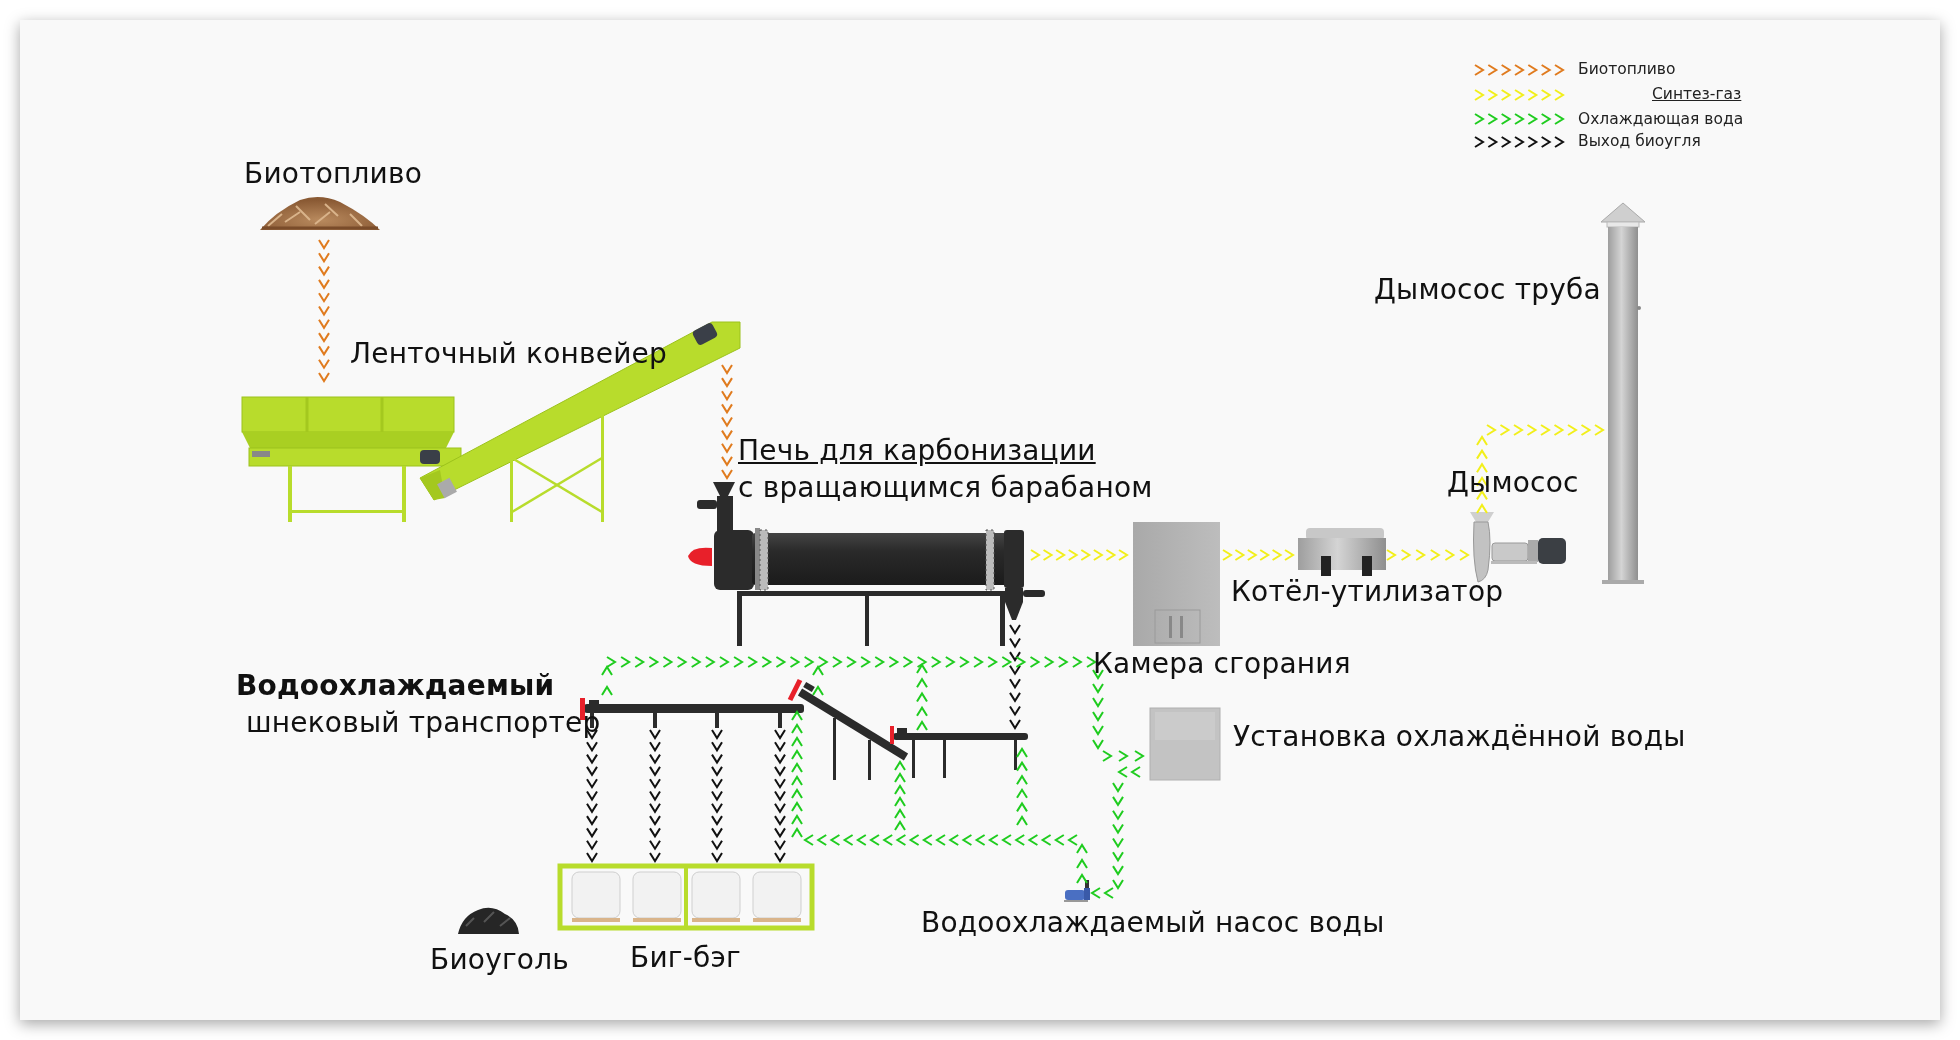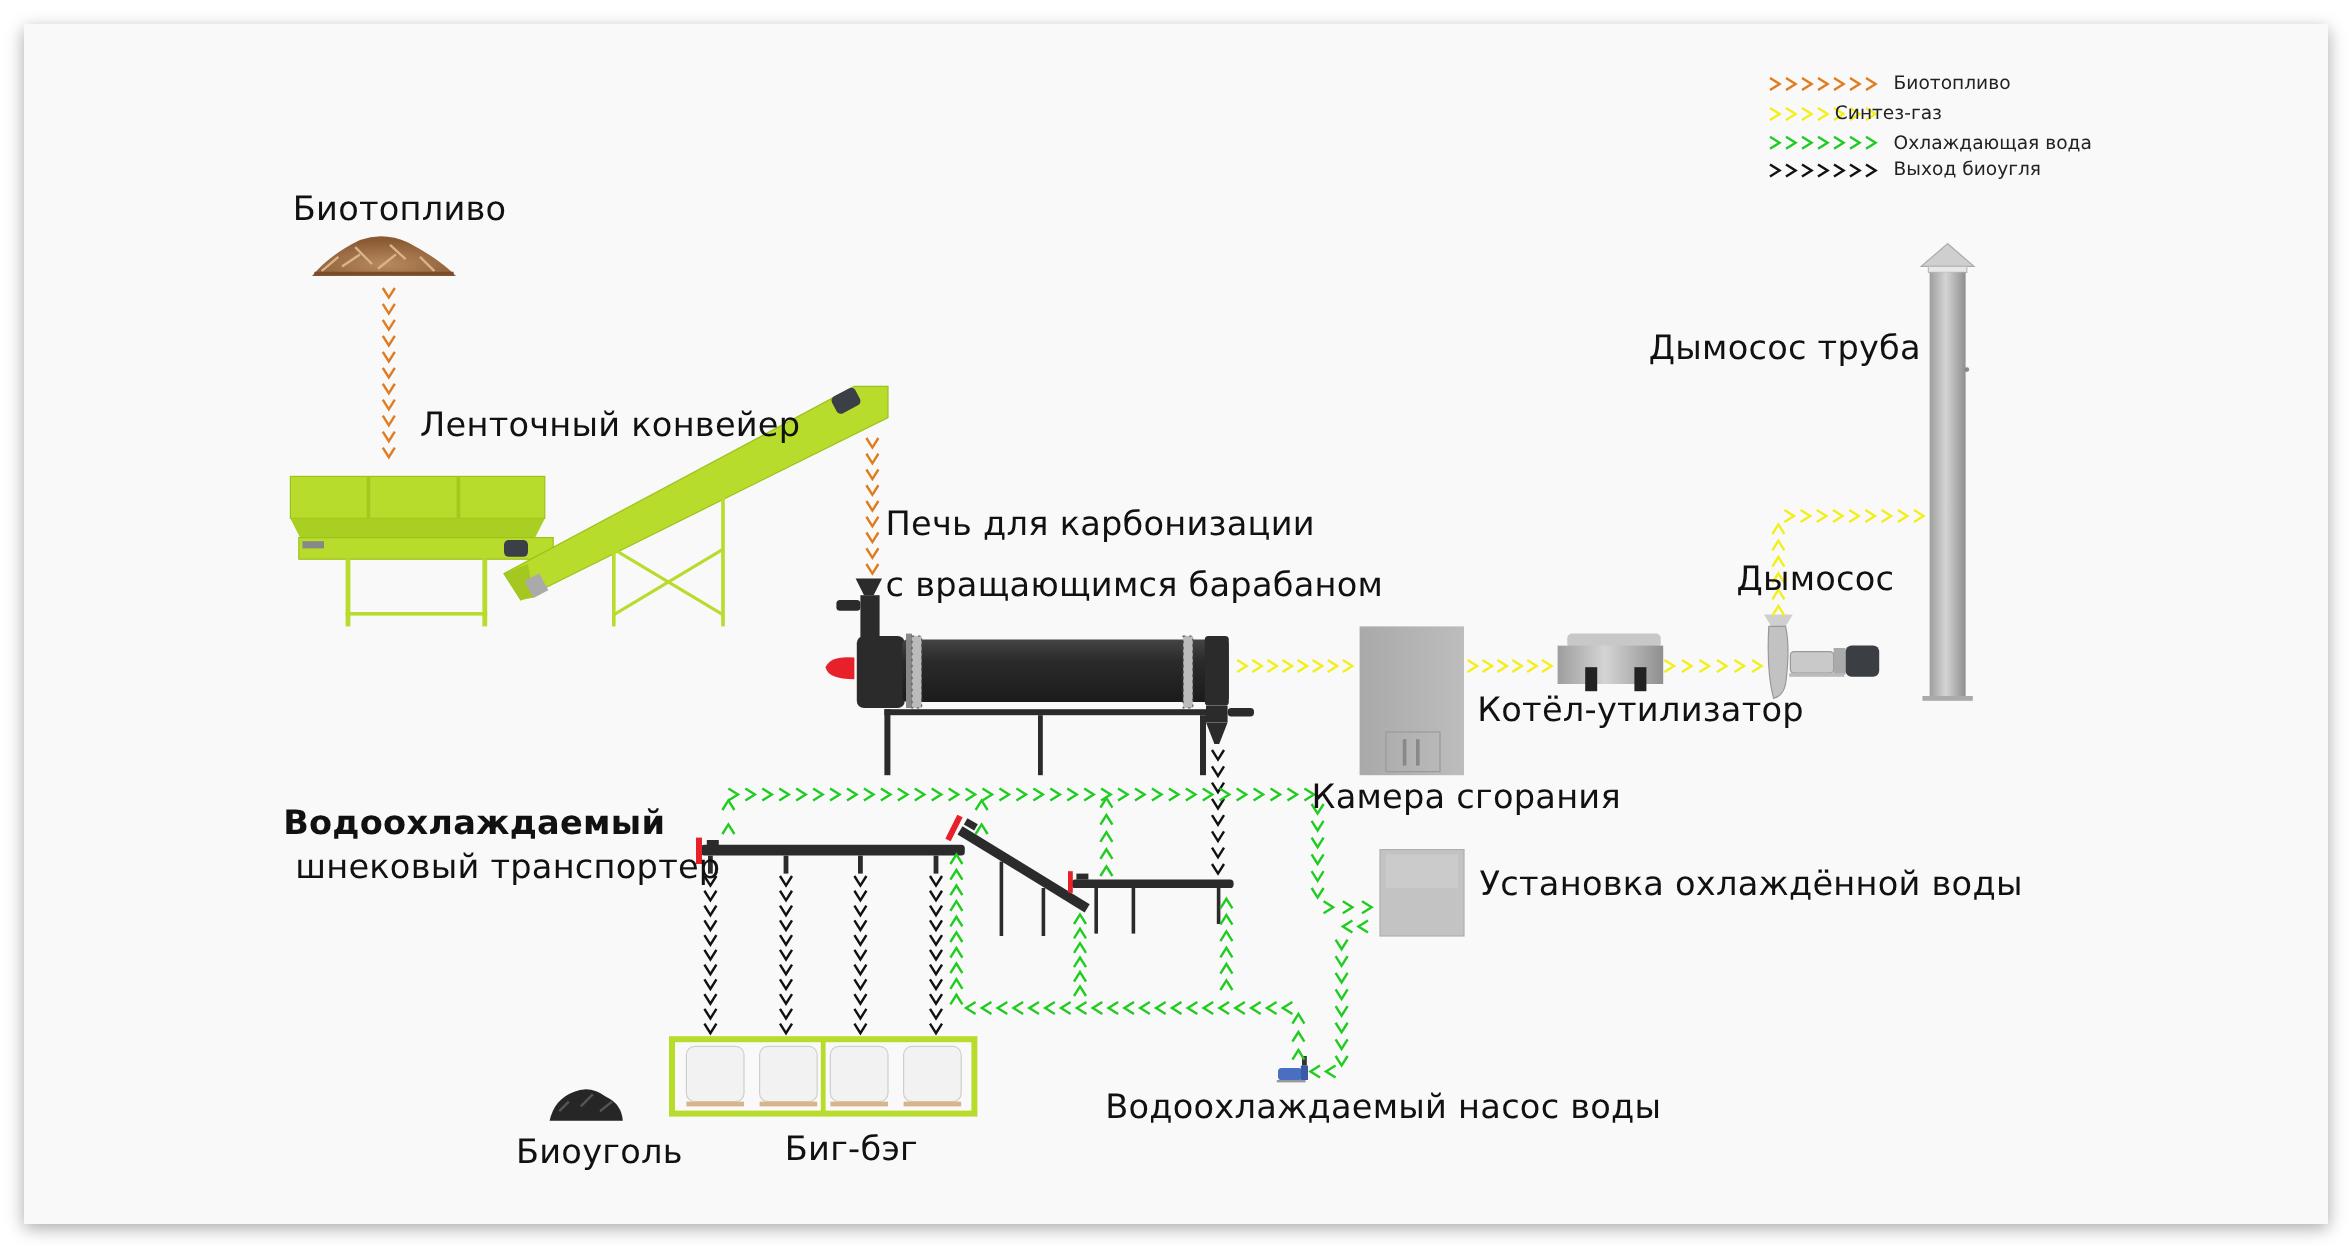--- a/index.html
+++ b/index.html
@@ -427,30 +427,30 @@
       <path d="M1488.3333333333333,137 L1496.3333333333333,142 L1488.3333333333333,147" fill="none" stroke="#111111" stroke-width="2"></path>
       <path d="M1501.6666666666667,137 L1509.6666666666667,142 L1501.6666666666667,147" fill="none" stroke="#111111" stroke-width="2"></path>
       <path d="M1515,137 L1523,142 L1515,147" fill="none" stroke="#111111" stroke-width="2"></path>
       <path d="M1528.3333333333333,137 L1536.3333333333333,142 L1528.3333333333333,147" fill="none" stroke="#111111" stroke-width="2"></path>
       <path d="M1541.6666666666667,137 L1549.6666666666667,142 L1541.6666666666667,147" fill="none" stroke="#111111" stroke-width="2"></path>
       <path d="M1555,137 L1563,142 L1555,147" fill="none" stroke="#111111" stroke-width="2"></path>
     </g>
 </svg>
 
 <div class="legend-text" style="left:1578px; top:62px;">Биотопливо</div>
-<div class="legend-text" style="left:1529px; top:87px;">Синтез-газ</div>
+<div class="legend-text" style="left:1652px; top:87px;text-decoration:underline;">Синтез-газ</div>
 <div class="legend-text" style="left:1578px; top:112px;text-align:right;">Охлаждающая вода</div>
 <div class="legend-text" style="left:1578px; top:134px;">Выход биоугля</div>
 
 <div class="lbl" style="left:244px; top:160px;">Биотопливо</div>
 <div class="lbl" style="left:350px; top:318px;margin-top:22px;">Ленточный конвейер</div>
-<div class="lbl" style="left:738px; top:423px;">Печь для карбонизации</div>
+<div class="lbl" style="left:738px; top:437px;text-decoration:underline;">Печь для карбонизации</div>
 <div class="lbl" style="left:738px; top:474px;">с вращающимся барабаном</div>
 <div class="lbl" style="left:1374px; top:276px;">Дымосос труба</div>
 <div class="lbl" style="left:1447px; top:469px;">Дымосос</div>
 <div class="lbl" style="left:1231px; top:578px;">Котёл-утилизатор</div>
 <div class="lbl" style="left:1093px; top:650px;">Камера сгорания</div>
 <div class="lbl" style="left:236px; top:672px;font-weight:bold;">Водоохлаждаемый</div>
 <div class="lbl" style="left:246px; top:709px;">шнековый транспортер</div>
 <div class="lbl" style="left:1233px; top:723px;">Установка охлаждённой воды</div>
 <div class="lbl" style="left:921px; top:909px;">Водоохлаждаемый насос воды</div>
 <div class="lbl" style="left:430px; top:946px;">Биоуголь</div>
-<div class="lbl" style="left:630px; top:944px;margin-left:24px;">Биг-бэг</div>
+<div class="lbl" style="left:630px; top:944px;">Биг-бэг</div>
 
 </body></html>

